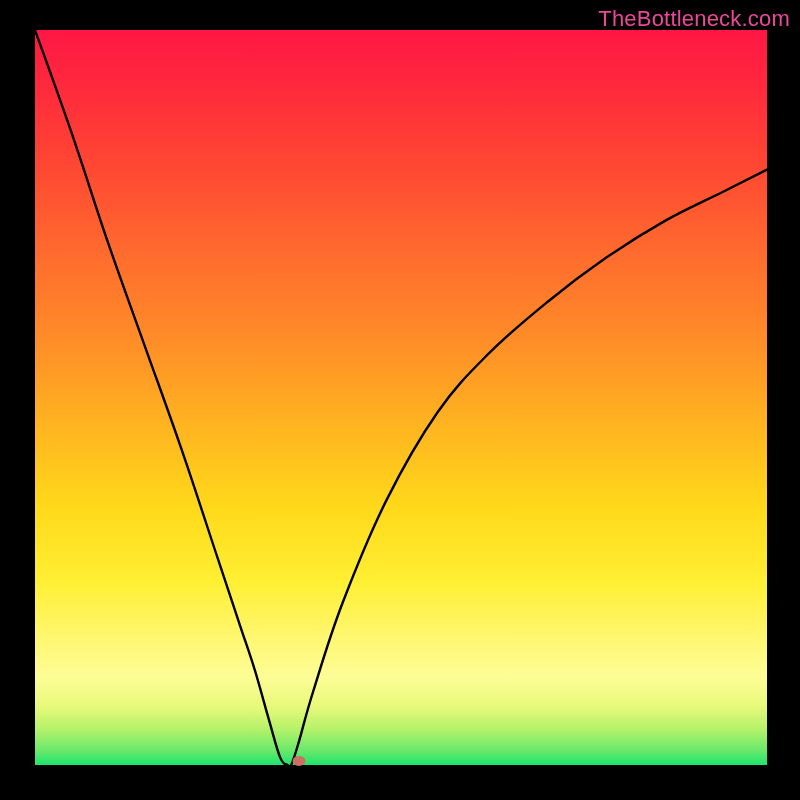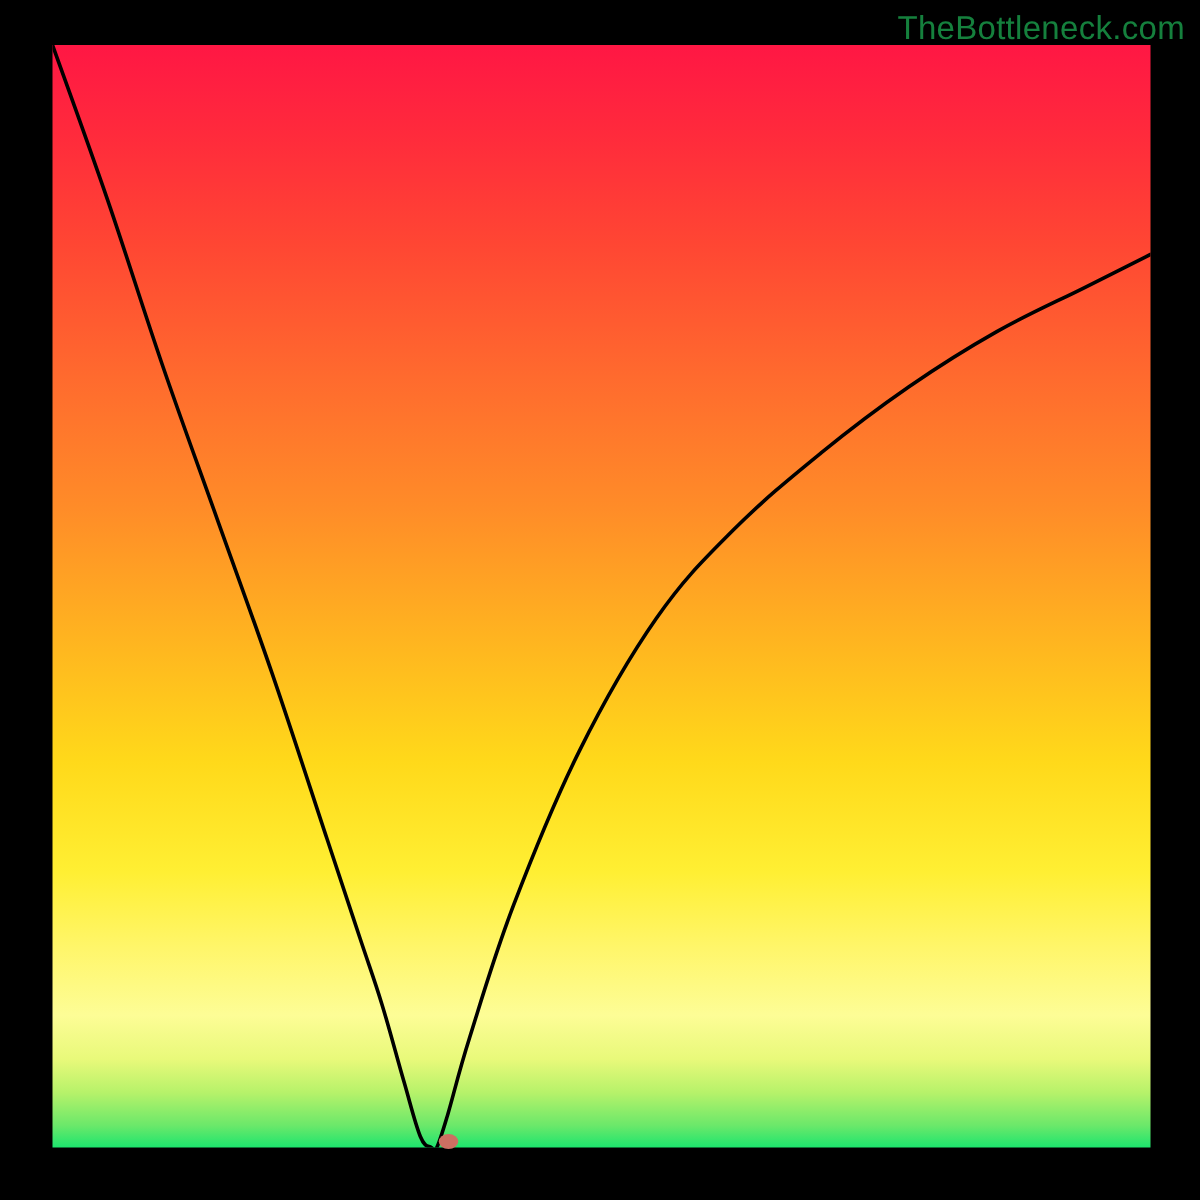--- a/index.html
+++ b/index.html
@@ -14,21 +14,21 @@
   .container {
     position: relative;
     width: 800px;
     height: 800px;
     background: #000;
   }
   .watermark {
     position: absolute;
     top: 6px;
     right: 10px;
-    color: #15803d;
+    color: #ec4899;
     font-size: 22px;
     font-family: Arial, sans-serif;
     z-index: 10;
     letter-spacing: 0.2px;
   }
   .plot-area {
     position: absolute;
     left: 35px;
     top: 30px;
     width: 732px;

